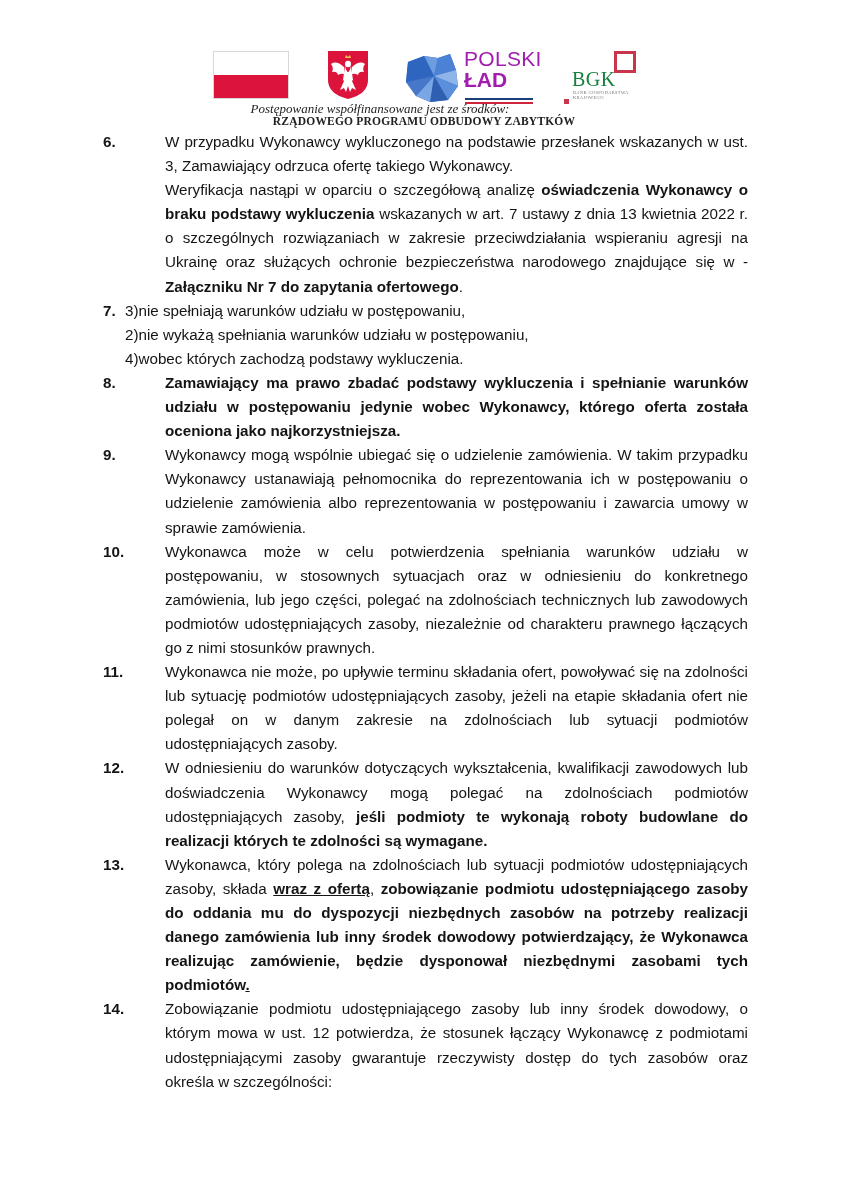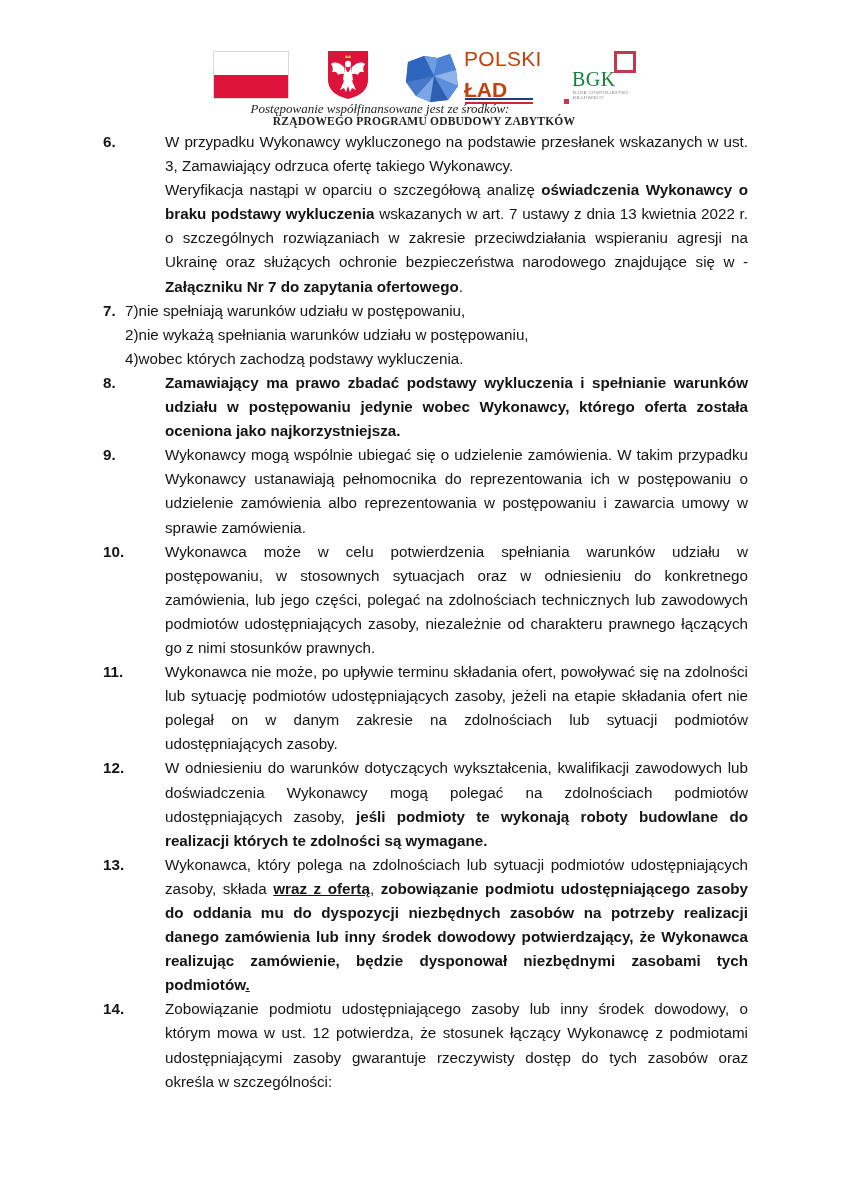--- a/index.html
+++ b/index.html
@@ -5,24 +5,24 @@
   html, body { margin:0; padding:0; background:#ffffff; }
   body { width:848px; height:1200px; position:relative; overflow:hidden;
          font-family:"Liberation Sans", "DejaVu Sans", sans-serif; color:#111; }
   .header { position:absolute; left:0; top:0; width:848px; height:130px; }
   .flag { position:absolute; left:213px; top:51px; width:76px; height:48px;
           border:1px solid #d8d8d8; box-sizing:border-box; overflow:hidden; }
   .flag .w { height:50%; background:#ffffff; }
   .flag .r { height:50%; background:#dc143c; }
   .emblem { position:absolute; left:326px; top:50px; width:44px; height:50px; }
   .pl-lad { position:absolute; left:404px; top:48px; width:135px; height:58px; }
-  .pl-text { position:absolute; left:60px; top:0; color:#c2410c;
+  .pl-text { position:absolute; left:60px; top:0; color:#a21caf;
              font-family:"Liberation Sans", sans-serif; line-height:1; }
   .pl-text .t1 { font-size:21px; letter-spacing:0.3px; }
-  .pl-text .t2 { font-size:21px; font-weight:bold; margin-top:10px; }
+  .pl-text .t2 { font-size:21px; font-weight:bold; margin-top:0; }
   .pl-bar1 { position:absolute; left:61px; top:50px; width:68px; height:2px; background:#1f3f7a; }
   .pl-bar2 { position:absolute; left:61px; top:54px; width:68px; height:2px; background:#d0243a; }
   .bgk { position:absolute; left:570px; top:48px; width:80px; height:60px; }
   .bgk-square { position:absolute; left:44px; top:3px; width:16px; height:16px;
                 border:3px solid #c9354b; background:transparent; }
   .bgk-letters { position:absolute; left:2px; top:20px; font-family:"Liberation Serif", serif;
                  font-size:20px; color:#15803d; letter-spacing:0.5px; }
   .bgk-small { position:absolute; left:3px; top:43px; font-family:"Liberation Serif", serif;
                font-size:4.5px; color:#777; line-height:1.1; letter-spacing:0.3px; }
   .bgk-dot { position:absolute; left:-6px; top:51px; width:5px; height:5px; background:#c9354b; }
@@ -102,21 +102,21 @@
 <div class="content">
 
   <div class="item">
     <span class="num">6.</span>
     <p class="last-line-left">W przypadku Wykonawcy wykluczonego na podstawie przesłanek wskazanych w ust. 3, Zamawiający odrzuca ofertę takiego Wykonawcy.</p>
     <p class="last-line-left"><span>Weryfikacja nastąpi w oparciu o szczegółową analizę </span><span class="b">oświadczenia Wykonawcy o braku podstawy wykluczenia</span><span> wskazanych w art. 7 ustawy z dnia 13 kwietnia 2022 r. o szczególnych rozwiązaniach w zakresie przeciwdziałania wspieraniu agresji na Ukrainę oraz służących ochronie bezpieczeństwa narodowego znajdujące się w - </span><span class="b">Załączniku Nr 7 do zapytania ofertowego</span><span>.</span></p>
   </div>
 
   <div class="item">
     <span class="num">7.</span>
-    <span class="sub">7)nie spełniają warunków udziału w postępowaniu,</span>
+    <span class="sub">3)nie spełniają warunków udziału w postępowaniu,</span>
     <span class="sub">2)nie wykażą spełniania warunków udziału w postępowaniu,</span>
     <span class="sub">4)wobec których zachodzą podstawy wykluczenia.</span>
   </div>
 
   <div class="item">
     <span class="num">8.</span>
     <p class="b last-line-left">Zamawiający ma prawo zbadać podstawy wykluczenia i spełnianie warunków udziału w postępowaniu jedynie wobec Wykonawcy, którego oferta została oceniona jako najkorzystniejsza.</p>
   </div>
 
   <div class="item">

